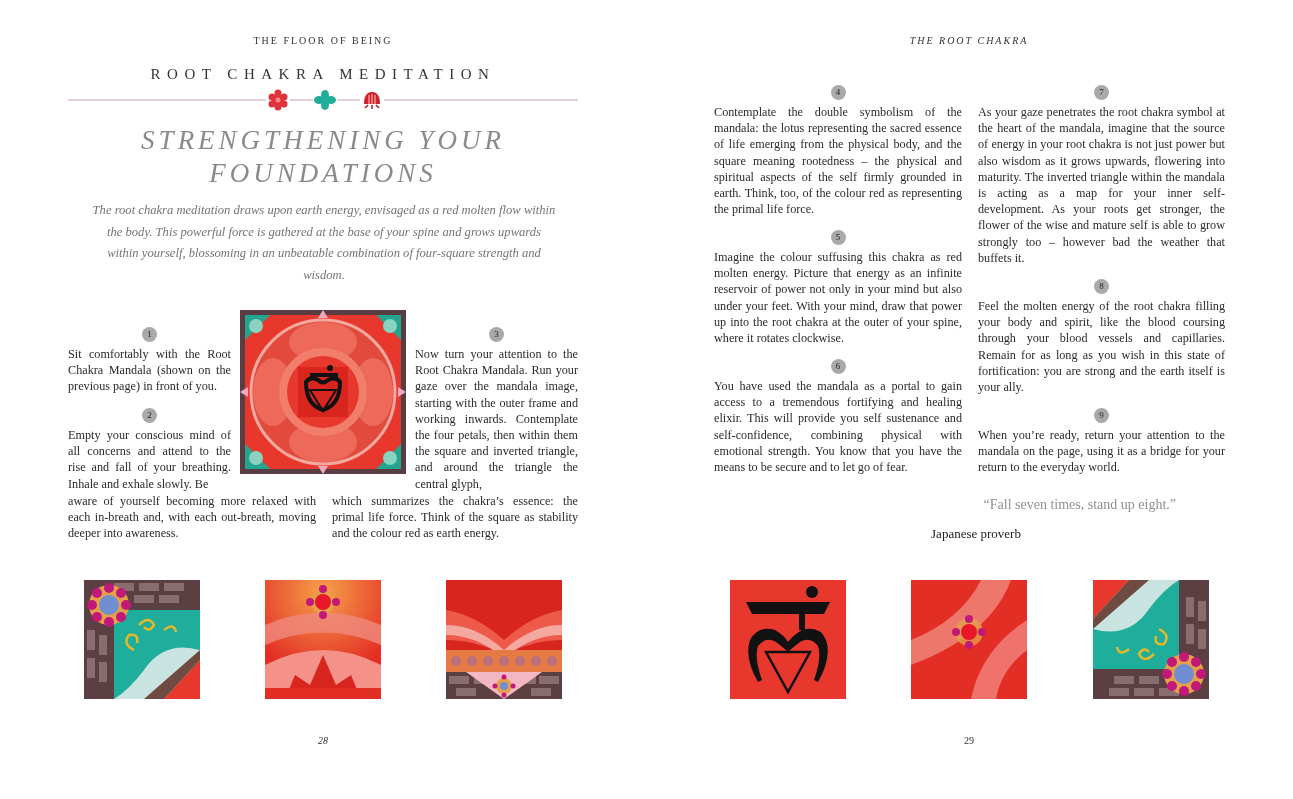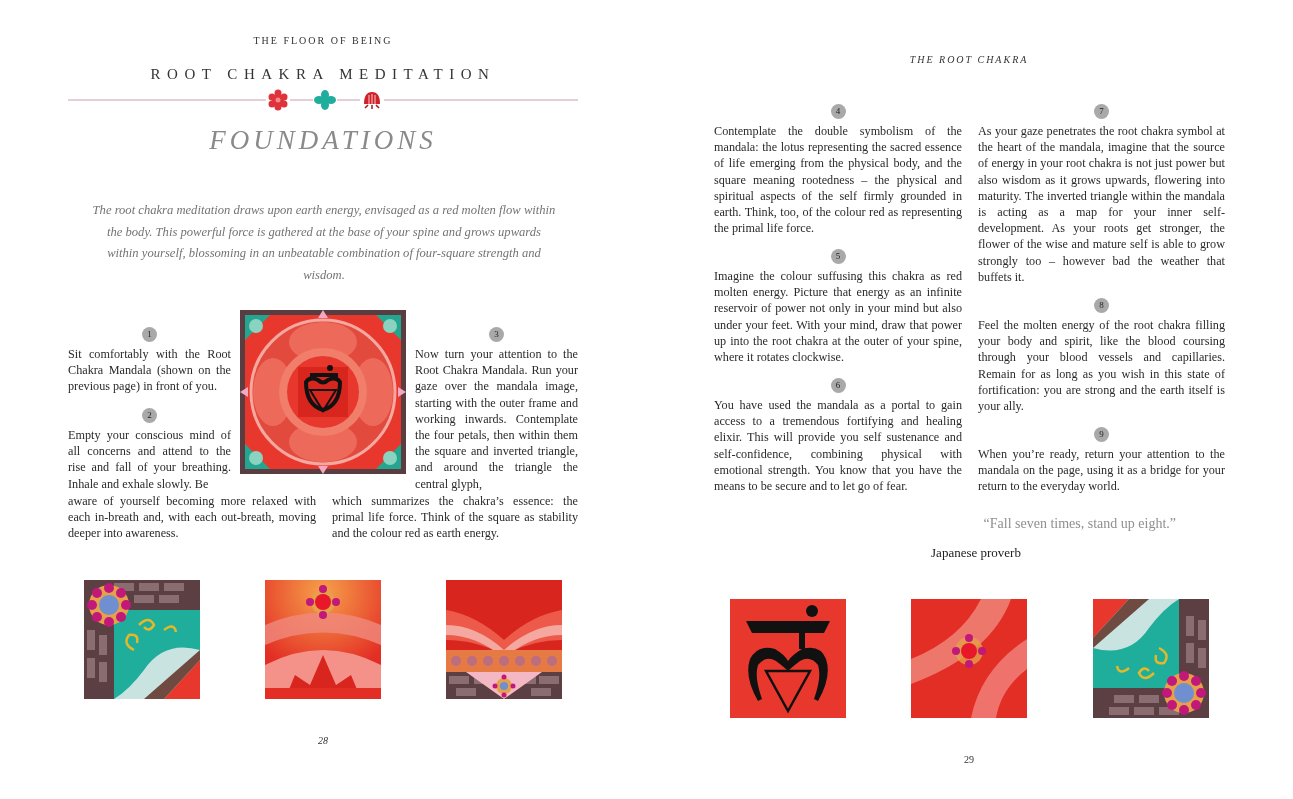--- a/index.html
+++ b/index.html
@@ -1,20 +1,20 @@
 <!DOCTYPE html>
 <html><head>
 <meta charset="utf-8">
 <style>
   html, body { margin: 0; padding: 0; background: #ffffff; }
   body { width: 1293px; height: 799px; position: relative; overflow: hidden;
          font-family: "Liberation Serif", "DejaVu Serif", serif; color: #2a2a2a; }
   .page { position: absolute; top: 0; height: 736px; }
   .left { left: 0; width: 646px; }
-  .right { left: 646px; width: 647px; margin-top: 19px; }
+  .right { left: 646px; width: 647px; }
 
   .running-head { position: absolute; top: 35px; font-size: 10px; letter-spacing: 2px; color: #333; text-align: center; }
   .left .running-head { left: 68px; width: 510px; }
   .right .running-head { left: 68px; width: 510px; font-style: italic; }
 
   .section-label { position: absolute; top: 66px; left: 68px; width: 510px; text-align: center;
                    font-size: 15px; letter-spacing: 6.5px; color: #333; }
   .rule { position: absolute; top: 99px; left: 68px; width: 510px; height: 2px; background: #e6cfd4; }
   .ornaments { position: absolute; top: 88px; left: 266px; width: 118px; height: 24px; display: flex; justify-content: space-between; }
   .orn { width: 24px; height: 24px; background: #fff; display: flex; align-items: center; justify-content: center; }
@@ -73,20 +73,21 @@
     <div class="orn">
       <svg width="22" height="22" viewBox="0 0 22 22">
           <path d="M3 15 Q3 3 11 3 Q19 3 19 15 Z" fill="#d0202a"></path>
           <path d="M8 6 L8 15 M11 5 L11 15 M14 6 L14 15" stroke="#f4b0b0" stroke-width="1.2"></path>
           <path d="M4 19 L7 16 M18 19 L15 16 M11 20 L11 16" stroke="#b0101a" stroke-width="1.5"></path>
         </svg>
     </div>
   </div>
 
   <div class="title">
+    <div>STRENGTHENING YOUR</div>
     <div>FOUNDATIONS</div>
   </div>
   <div class="intro">The root chakra meditation draws upon earth energy, envisaged as a red molten flow within the body. This powerful force is gathered at the base of your spine and grows upwards within yourself, blossoming in an unbeatable combination of four-square strength and wisdom.</div>
 
   <div class="step-block" style="left:68px; top:327px; width:163px;">
     <div class="badge">1</div>
     <div class="step">Sit comfortably with the Root Chakra Mandala (shown on the previous page) in front of you.</div>
   </div>
 
   <div class="step-block" style="left:68px; top:408px; width:163px;">

